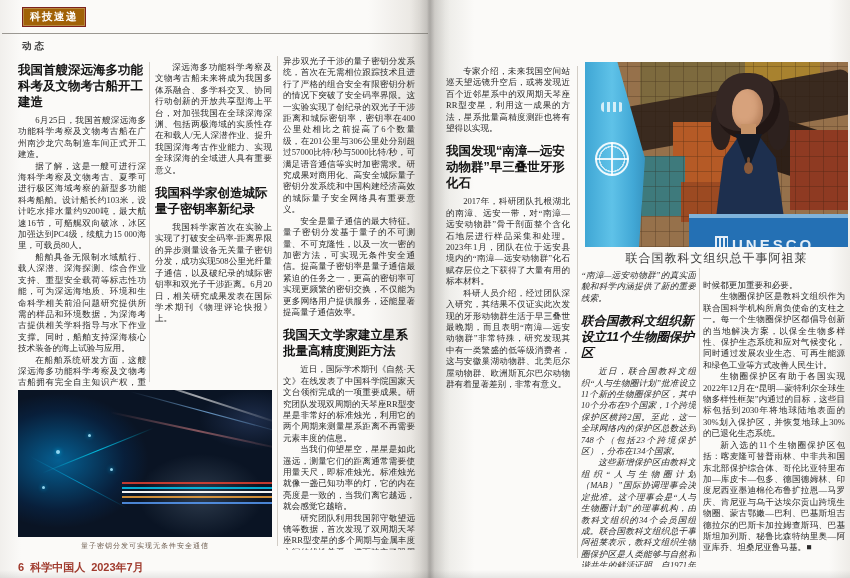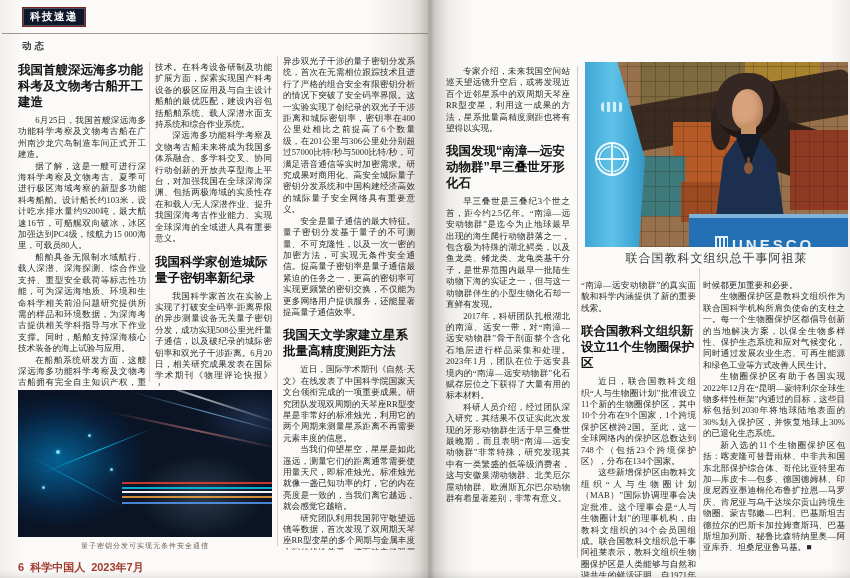--- a/index.html
+++ b/index.html
@@ -10,21 +10,21 @@
     background:linear-gradient(to right,#f3f1ee 0%,#fbfaf8 4%,#fbfaf8 84%,#ecjoea 94%,#fbfaf8 94%);}
   .page-left{background:linear-gradient(to right,#f1efec 0%,#fbfaf8 5%,#fbfaf8 86%,#e8e5e0 98%,#d9d6d1 100%);}
   .page-right{position:absolute;left:428px;top:0;width:422px;height:578px;
     background:linear-gradient(to right,#d6d3ce 0%,#ecebe7 4%,#fbfaf8 11%,#fbfaf8 95%,#eeece8 100%);}
   .fold-shadow{position:absolute;left:410px;top:0;width:40px;height:578px;pointer-events:none;
     background:linear-gradient(to right,rgba(0,0,0,0) 0%,rgba(0,0,0,.10) 42%,rgba(0,0,0,.22) 50%,rgba(0,0,0,.08) 62%,rgba(0,0,0,0) 100%);}
   .bottom-shade{position:absolute;left:0;bottom:0;width:850px;height:8px;
     background:linear-gradient(to top,rgba(0,0,0,.08),rgba(0,0,0,0));}
 
   
-  .badge{position:absolute;left:22px;top:7px;background:#0f172a;color:#ffffff;
+  .badge{position:absolute;left:22px;top:7px;background:#a16207;color:#ffffff;
     font-family:"Liberation Sans",sans-serif;font-weight:bold;font-size:10.5px;
     padding:2px 7px;border:1px solid #7c211c;letter-spacing:1.5px;box-shadow:inset 0 0 0 1px rgba(255,255,255,.25);}
   .hrule{position:absolute;left:2px;top:33px;width:426px;height:1px;background:#9b9892;}
   .section-label{position:absolute;left:22px;top:40px;font-family:"Liberation Sans",sans-serif;
     font-weight:bold;font-size:9.5px;color:#3c3c3c;letter-spacing:3px;}
 
   
   .col{position:absolute;font-size:8.6px;line-height:11.4px;color:#2b2b2b;
     text-align:justify;overflow:hidden;}
   .blk-p{margin:0;text-indent:2em;}
@@ -125,21 +125,20 @@
 
   <div class="col" style="left:18px;top:62px;width:128px;height:324px;">
       <div class="blk-h">我国首艘深远海多功能科考及文物考古船开工建造</div>
       <div class="blk-p">6月25日，我国首艘深远海多功能科学考察及文物考古船在广州南沙龙穴岛制造车间正式开工建造。</div>
       <div class="blk-p">据了解，这是一艘可进行深海科学考察及文物考古、夏季可进行极区海域考察的新型多功能科考船舶。设计船长约103米，设计吃水排水量约9200吨，最大航速16节，可艏艉双向破冰，冰区加强达到PC4级，续航力15 000海里，可载员80人。</div>
       <div class="blk-p">船舶具备无限制水域航行、载人深潜、深海探测、综合作业支持、重型安全载荷等标志性功能，可为深远海地质、环境和生命科学相关前沿问题研究提供所需的样品和环境数据，为深海考古提供相关学科指导与水下作业支撑。同时，船舶支持深海核心技术装备的海上试验与应用。</div>
       <div class="blk-p">在船舶系统研发方面，这艘深远海多功能科学考察及文物考古船拥有完全自主知识产权，重点突破极区船舶总体设计技术、智能控制技术、低温精确补偿技术、极区冰载与重载结构集成设计等多项关键</div>
     </div>
   <div class="vrule" style="left:149px;top:62px;height:320px;"></div>
   <div class="col" style="left:155px;top:62px;width:117px;height:324px;">
-      <div class="blk-pc">技术。在科考设备研制及功能扩展方面，探索实现国产科考设备的极区应用及与自主设计船舶的最优匹配，建设内容包括船舶系统、载人深潜水面支持系统和综合作业系统。</div>
       <div class="blk-p">深远海多功能科学考察及文物考古船未来将成为我国多体系融合、多学科交叉、协同行动创新的开放共享型海上平台，对加强我国在全球深海深渊、包括两极海域的实质性存在和载人/无人深潜作业、提升我国深海考古作业能力、实现全球深海的全域进人具有重要意义。</div>
       <div class="blk-h">我国科学家创造城际量子密钥率新纪录</div>
       <div class="blk-p">我国科学家首次在实验上实现了打破安全码率-距离界限的异步测量设备无关量子密钥分发，成功实现508公里光纤量子通信，以及破纪录的城际密钥率和双光子干涉距离。6月20日，相关研究成果发表在国际学术期刊《物理评论快报》上。</div>
     </div>
   <div class="vrule" style="left:277px;top:56px;height:490px;"></div>
   <div class="col" style="left:283px;top:56px;width:132px;height:494px;">
       <div class="blk-pc">异步双光子干涉的量子密钥分发系统，首次在无需相位跟踪技术且进行了严格的组合安全有限密钥分析的情况下突破了安全码率界限。这一实验实现了创纪录的双光子干涉距离和城际密钥率，密钥率在400公里处相比之前提高了6个数量级，在201公里与306公里处分别超过57000比特/秒与5000比特/秒，可满足语音通信等实时加密需求。研究成果对商用化、高安全城际量子密钥分发系统和中国构建经济高效的城际量子安全网络具有重要意义。</div>
       <div class="blk-p">安全是量子通信的最大特征。量子密钥分发基于量子的不可测量、不可克隆性，以及一次一密的加密方法，可实现无条件安全通信。提高量子密钥率是量子通信最紧迫的任务之一，更高的密钥率可实现更频繁的密钥交换，不仅能为更多网络用户提供服务，还能显著提高量子通信效率。</div>
       <div class="blk-h">我国天文学家建立星系批量高精度测距方法</div>
       <div class="blk-p">近日，国际学术期刊《自然·天文》在线发表了中国科学院国家天文台领衔完成的一项重要成果。研究团队发现双周期的天琴座RR型变星是非常好的标准烛光，利用它的两个周期来测量星系距离不再需要元素丰度的信息。</div>
@@ -161,26 +160,25 @@
   </div>
   <div class="img-caption">量子密钥分发可实现无条件安全通信</div>
 
   <div class="footer">
     <span>6</span><span>科学中国人</span><span>2023年7月</span>
   </div>
 
   <div class="col" style="left:446px;top:66px;width:124px;height:498px;">
       <div class="blk-p">专家介绍，未来我国空间站巡天望远镜升空后，或将发现近百个近邻星系中的双周期天琴座RR型变星，利用这一成果的方法，星系批量高精度测距也将有望得以实现。</div>
       <div class="blk-h">我国发现“南漳—远安动物群”早三叠世牙形化石</div>
-      <div class="blk-p">早三叠世是三叠纪3个世之首，距今约2.5亿年。“南漳—远安动物群”是迄今为止地球最早出现的海生爬行动物群落之一，包含极为特殊的湖北鳄类，以及鱼龙类、鳍龙类、龙龟类基干分子，是世界范围内最早一批陆生动物下海的实证之一，但与这一动物群伴生的小型生物化石却一直鲜有发现。</div>
       <div class="blk-p">2017年，科研团队扎根湖北的南漳、远安一带，对“南漳—远安动物群”骨干剖面整个含化石地层进行样品采集和处理。2023年1月，团队在位于远安县境内的“南漳—远安动物群”化石赋存层位之下获得了大量有用的标本材料。</div>
       <div class="blk-p">科研人员介绍，经过团队深入研究，其结果不仅证实此次发现的牙形动物群生活于早三叠世最晚期，而且表明“南漳—远安动物群”非常特殊，研究发现其中有一类繁盛的低等级消费者，这与安徽巢湖动物群、北美厄尔屋动物群、欧洲斯瓦尔巴尔动物群有着显著差别，非常有意义。</div>
     </div>
   <div class="vrule" style="left:577px;top:66px;height:492px;"></div>
-  <div class="col" style="left:581px;top:280px;width:115px;height:297px;">
+  <div class="col" style="left:581px;top:270px;width:115px;height:297px;font-style:italic;">
       <div class="blk-pc">“南漳—远安动物群”的真实面貌和科学内涵提供了新的重要线索。</div>
       <div class="blk-h">联合国教科文组织新设立11个生物圈保护区</div>
       <div class="blk-p">近日，联合国教科文组织“人与生物圈计划”批准设立11个新的生物圈保护区，其中10个分布在9个国家，1个跨境保护区横跨2国。至此，这一全球网络内的保护区总数达到748个（包括23个跨境保护区），分布在134个国家。</div>
       <div class="blk-p">这些新增保护区由教科文组织“人与生物圈计划（MAB）”国际协调理事会决定批准。这个理事会是“人与生物圈计划”的理事机构，由教科文组织的34个会员国组成。联合国教科文组织总干事阿祖莱表示，教科文组织生物圈保护区是人类能够与自然和谐共生的鲜活证明。自1971年以来，这一由社区主导的计划成功找到了一种兼顾民生与生物多样性保护的发展模式。阿祖莱强调2023年又有11个保护区加入了这一强大的网络，它比以往任何</div>
     </div>
   <div class="vrule" style="left:699px;top:268px;height:290px;"></div>
   <div class="col" style="left:703px;top:280px;width:142px;height:297px;">
       <div class="blk-pc">时候都更加重要和必要。</div>
       <div class="blk-p">生物圈保护区是教科文组织作为联合国科学机构所肩负使命的支柱之一。每一个生物圈保护区都倡导创新的当地解决方案，以保全生物多样性、保护生态系统和应对气候变化，同时通过发展农业生态、可再生能源和绿色工业等方式改善人民生计。</div>
       <div class="blk-p">生物圈保护区有助于各国实现2022年12月在“昆明—蒙特利尔全球生物多样性框架”内通过的目标，这些目标包括到2030年将地球陆地表面的30%划入保护区，并恢复地球上30%的已退化生态系统。</div>

